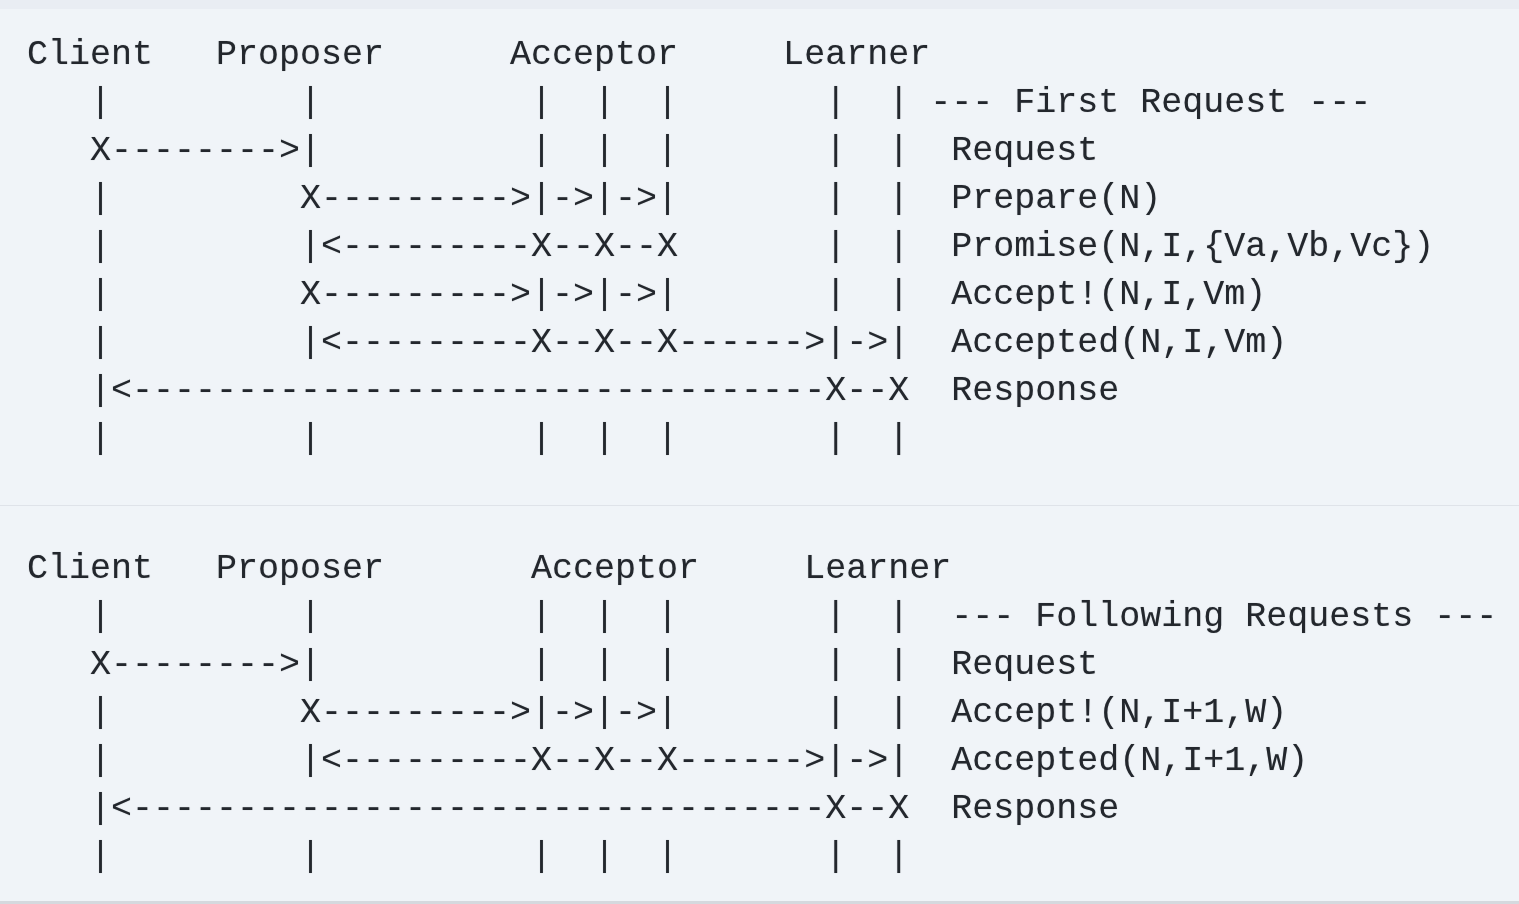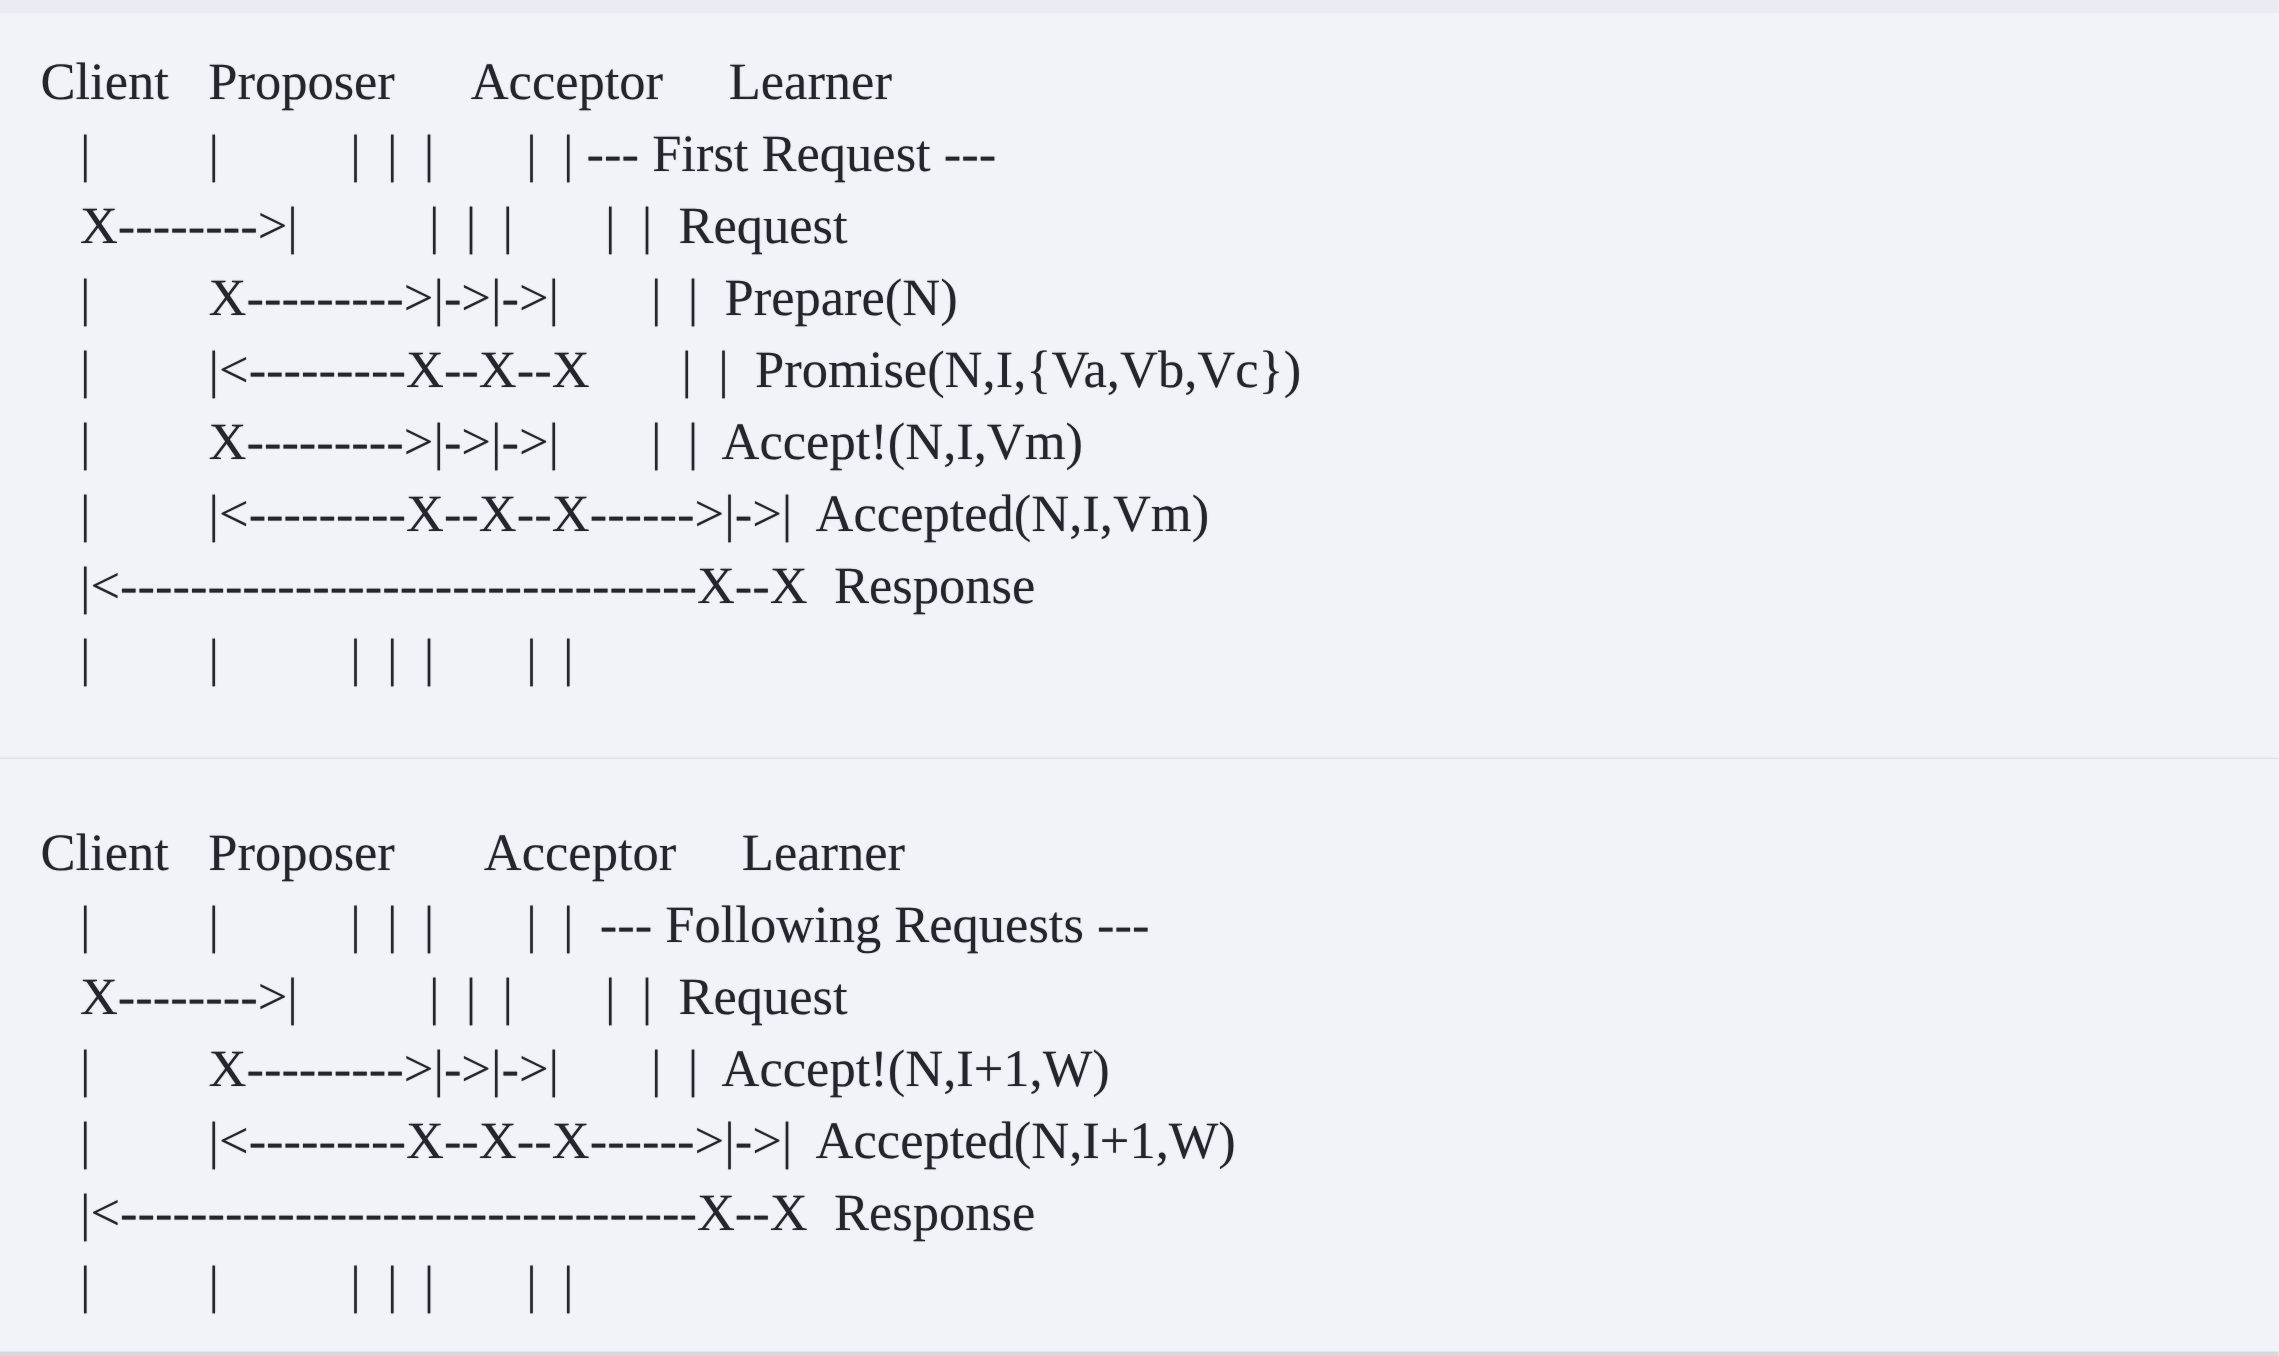--- a/index.html
+++ b/index.html
@@ -17,21 +17,21 @@
   .sheet {
     position: absolute;
     inset: 0;
     background: var(--bg, #f0f4f8);
   }
   pre.ascii-diagram {
     position: absolute;
     left: 27px;
     margin: 0;
     padding: 0;
-    font-family: Liberation Serif, serif;
+    font-family: Liberation Mono, monospace;
     font-size: 35px;
     line-height: 48px;
     letter-spacing: 0;
     white-space: pre;
     color: var(--text, #23272d);
     text-shadow: 0 0 1px rgba(35, 40, 46, 0.35);
   }
   #diagram-first-request { top: 31px; }
   #diagram-following-requests { top: 545px; }
   .divider {

